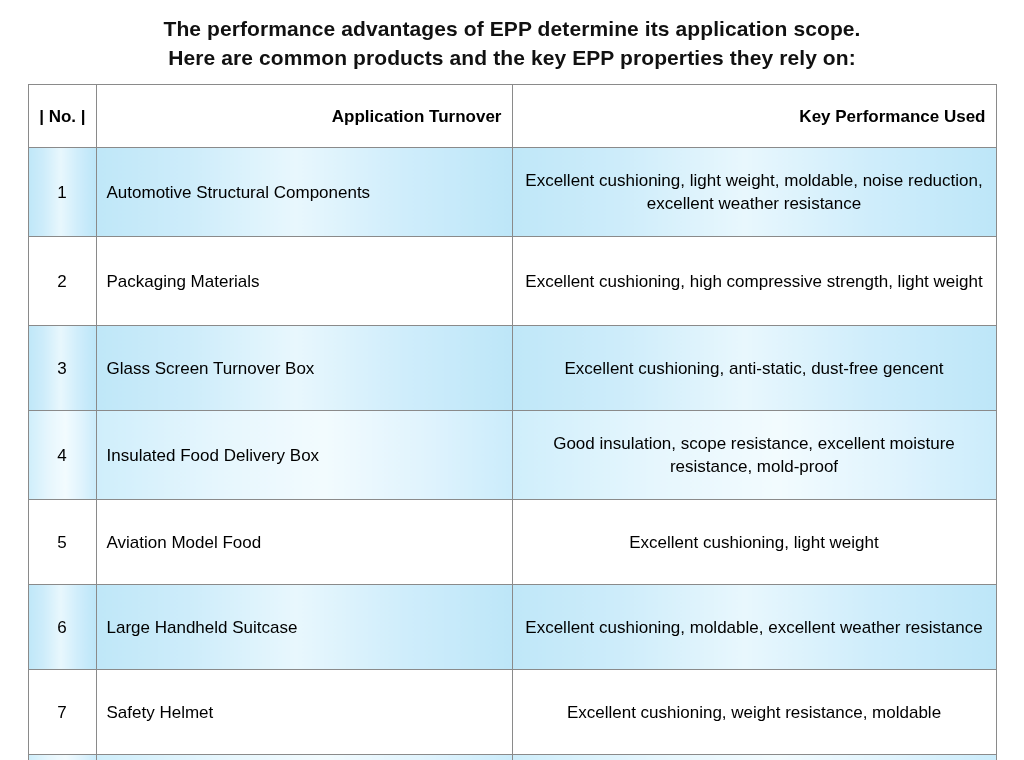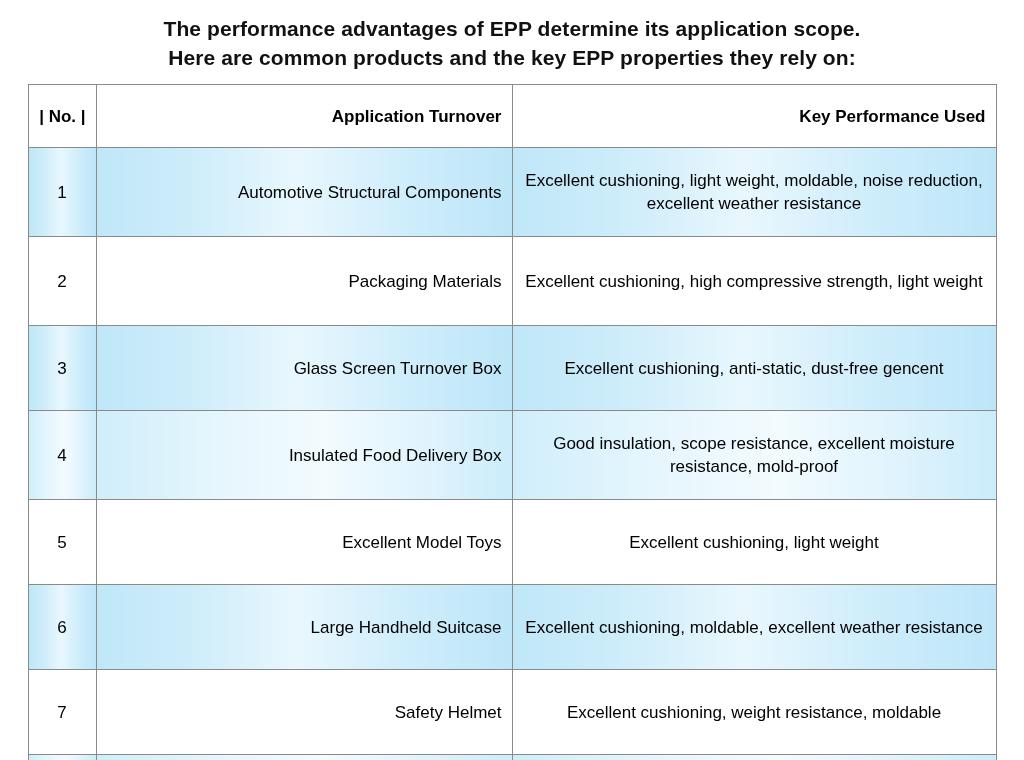--- a/index.html
+++ b/index.html
@@ -58,21 +58,21 @@
     text-align: right;
     background: #ffffff;
     height: 46px;
     padding: 6px 8px;
   }
   td.no {
     text-align: center;
     font-size: 17px;
   }
   td.prod {
-    text-align: right;
+    text-align: left;
   }
   td.perf {
     text-align: center;
   }
   td.perf.center {
   }
   
   tr.hl td {
     background: linear-gradient(90deg, #bfe7f8 0%, #cdecfa 22%, #e8f7fd 48%, #cfedfb 74%, #bde6f8 100%);
   }
@@ -124,21 +124,21 @@
         <td class="prod">Glass Screen Turnover Box</td>
         <td class="perf center">Excellent cushioning, anti-static, dust-free gencent</td>
       </tr>
       <tr class="hl soft row-tall">
         <td class="no">4</td>
         <td class="prod">Insulated Food Delivery Box</td>
         <td class="perf center">Good insulation, scope resistance, excellent moisture resistance, mold-proof</td>
       </tr>
       <tr class="plain row-mid">
         <td class="no">5</td>
-        <td class="prod">Excellent Model Toys</td>
+        <td class="prod">Aviation Model Food</td>
         <td class="perf">Excellent cushioning, light weight</td>
       </tr>
       <tr class="hl row-mid">
         <td class="no">6</td>
         <td class="prod">Large Handheld Suitcase</td>
         <td class="perf center">Excellent cushioning, moldable, excellent weather resistance</td>
       </tr>
       <tr class="plain row-mid">
         <td class="no">7</td>
         <td class="prod">Safety Helmet</td>

